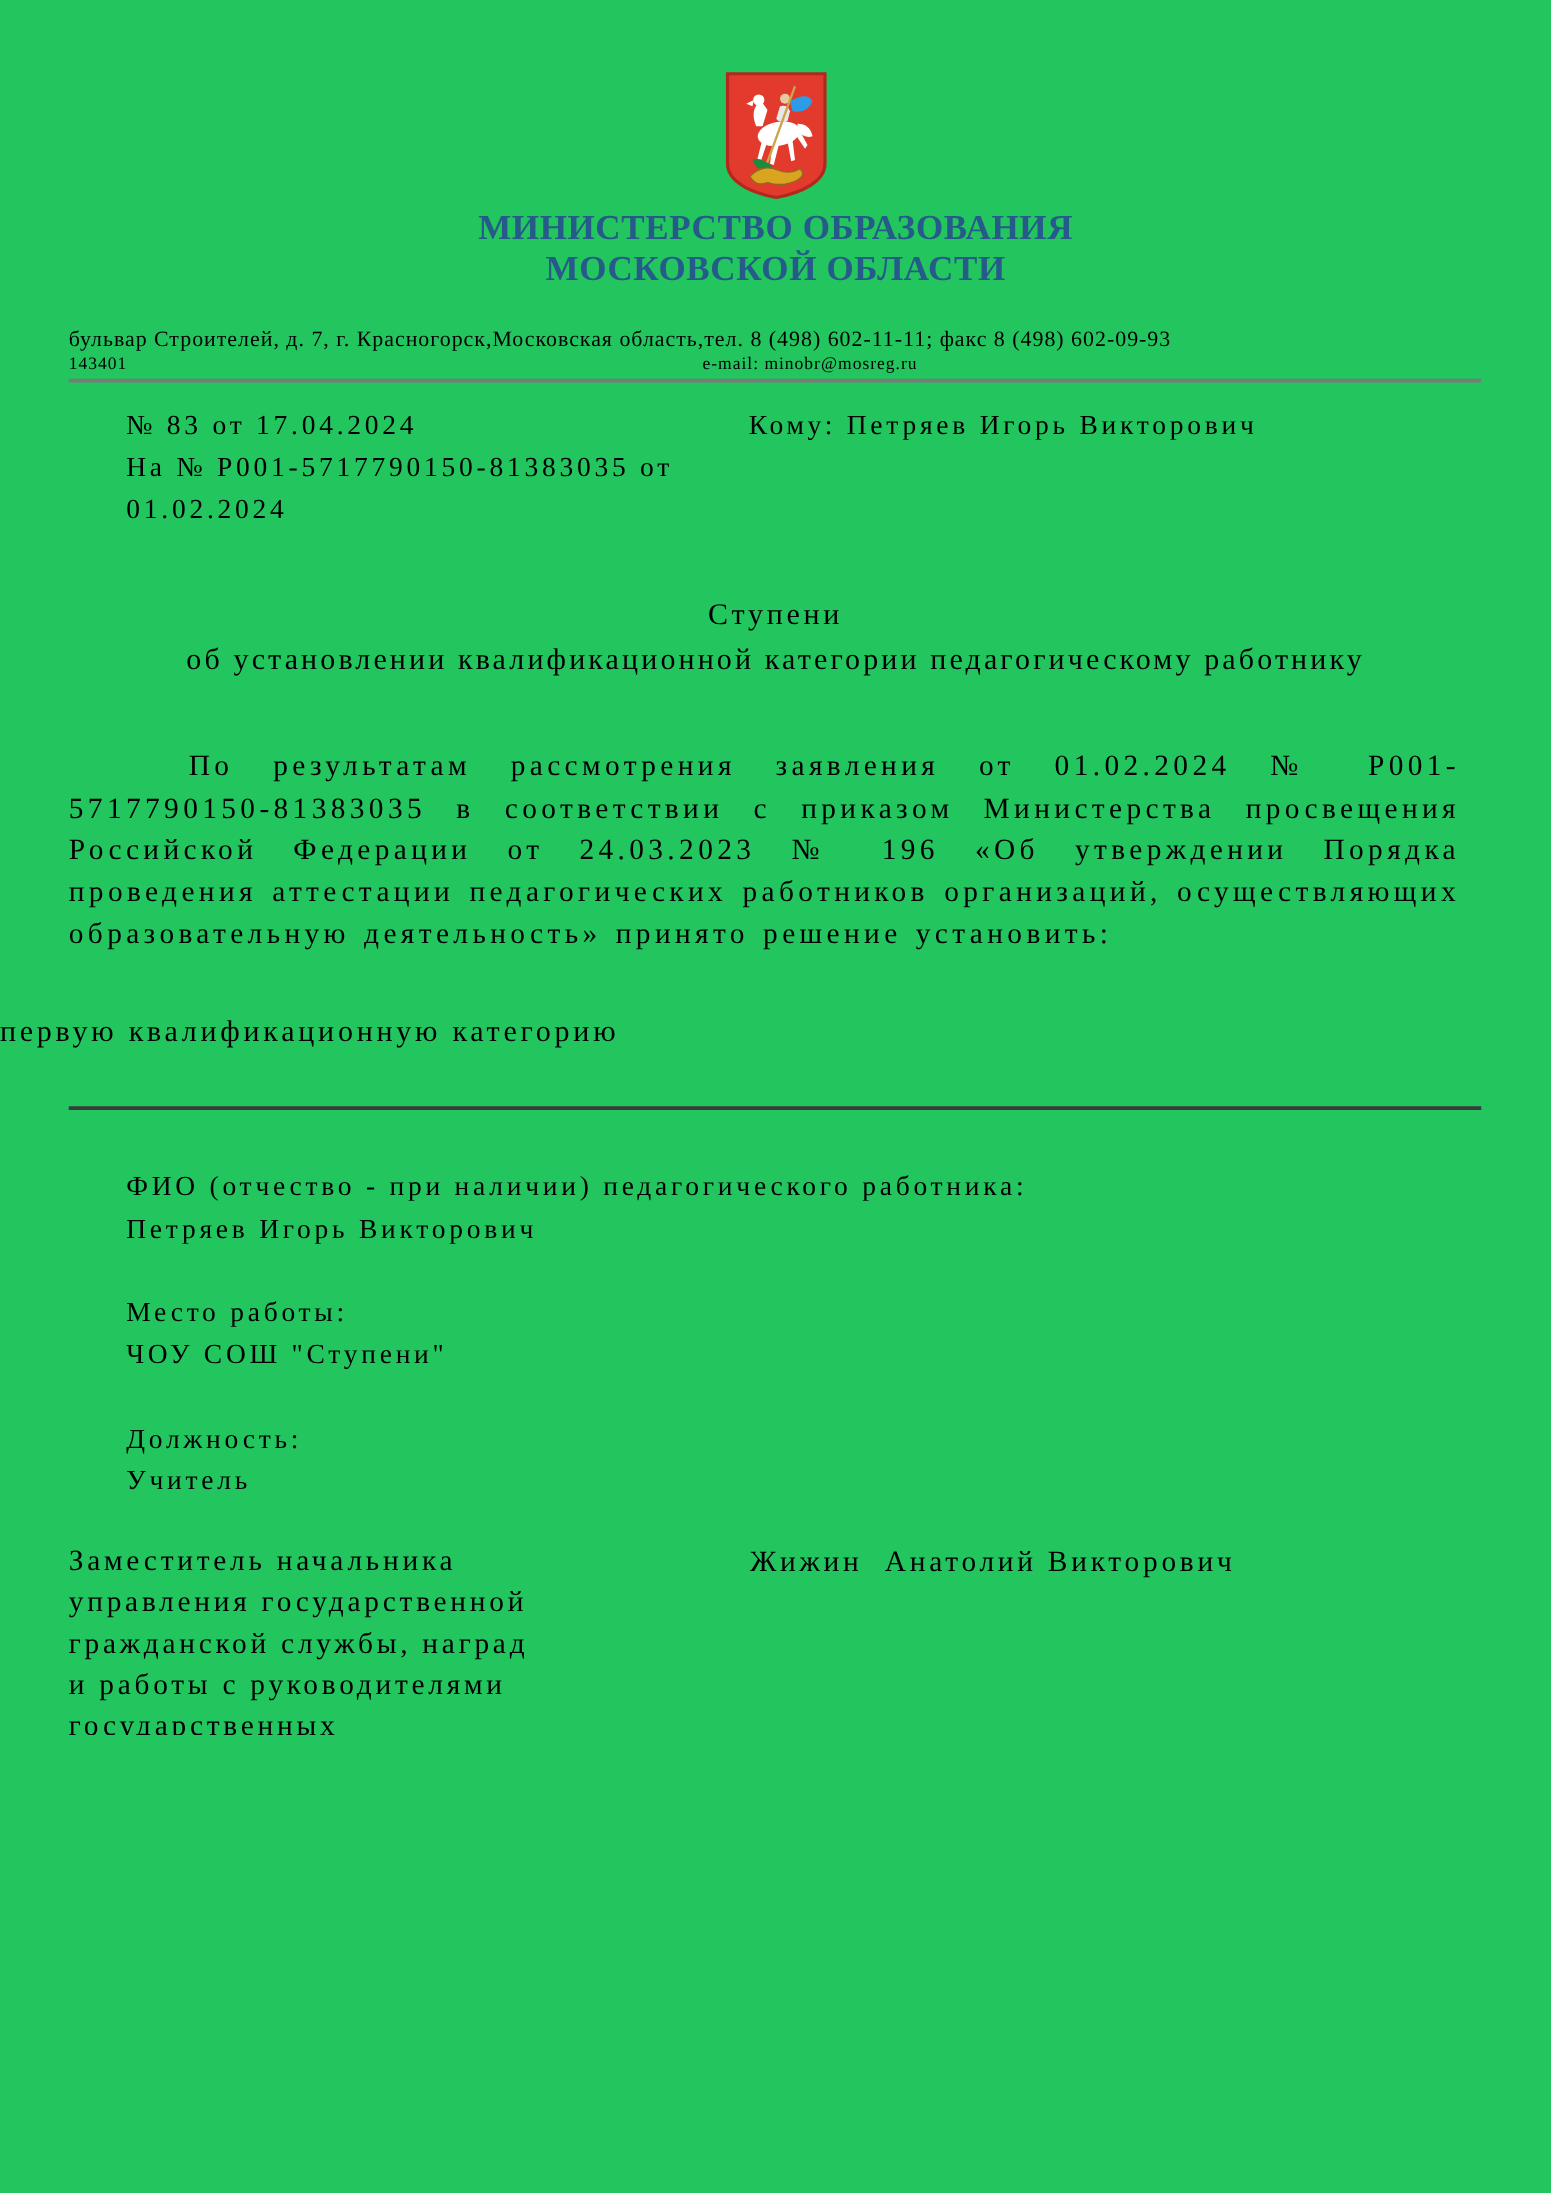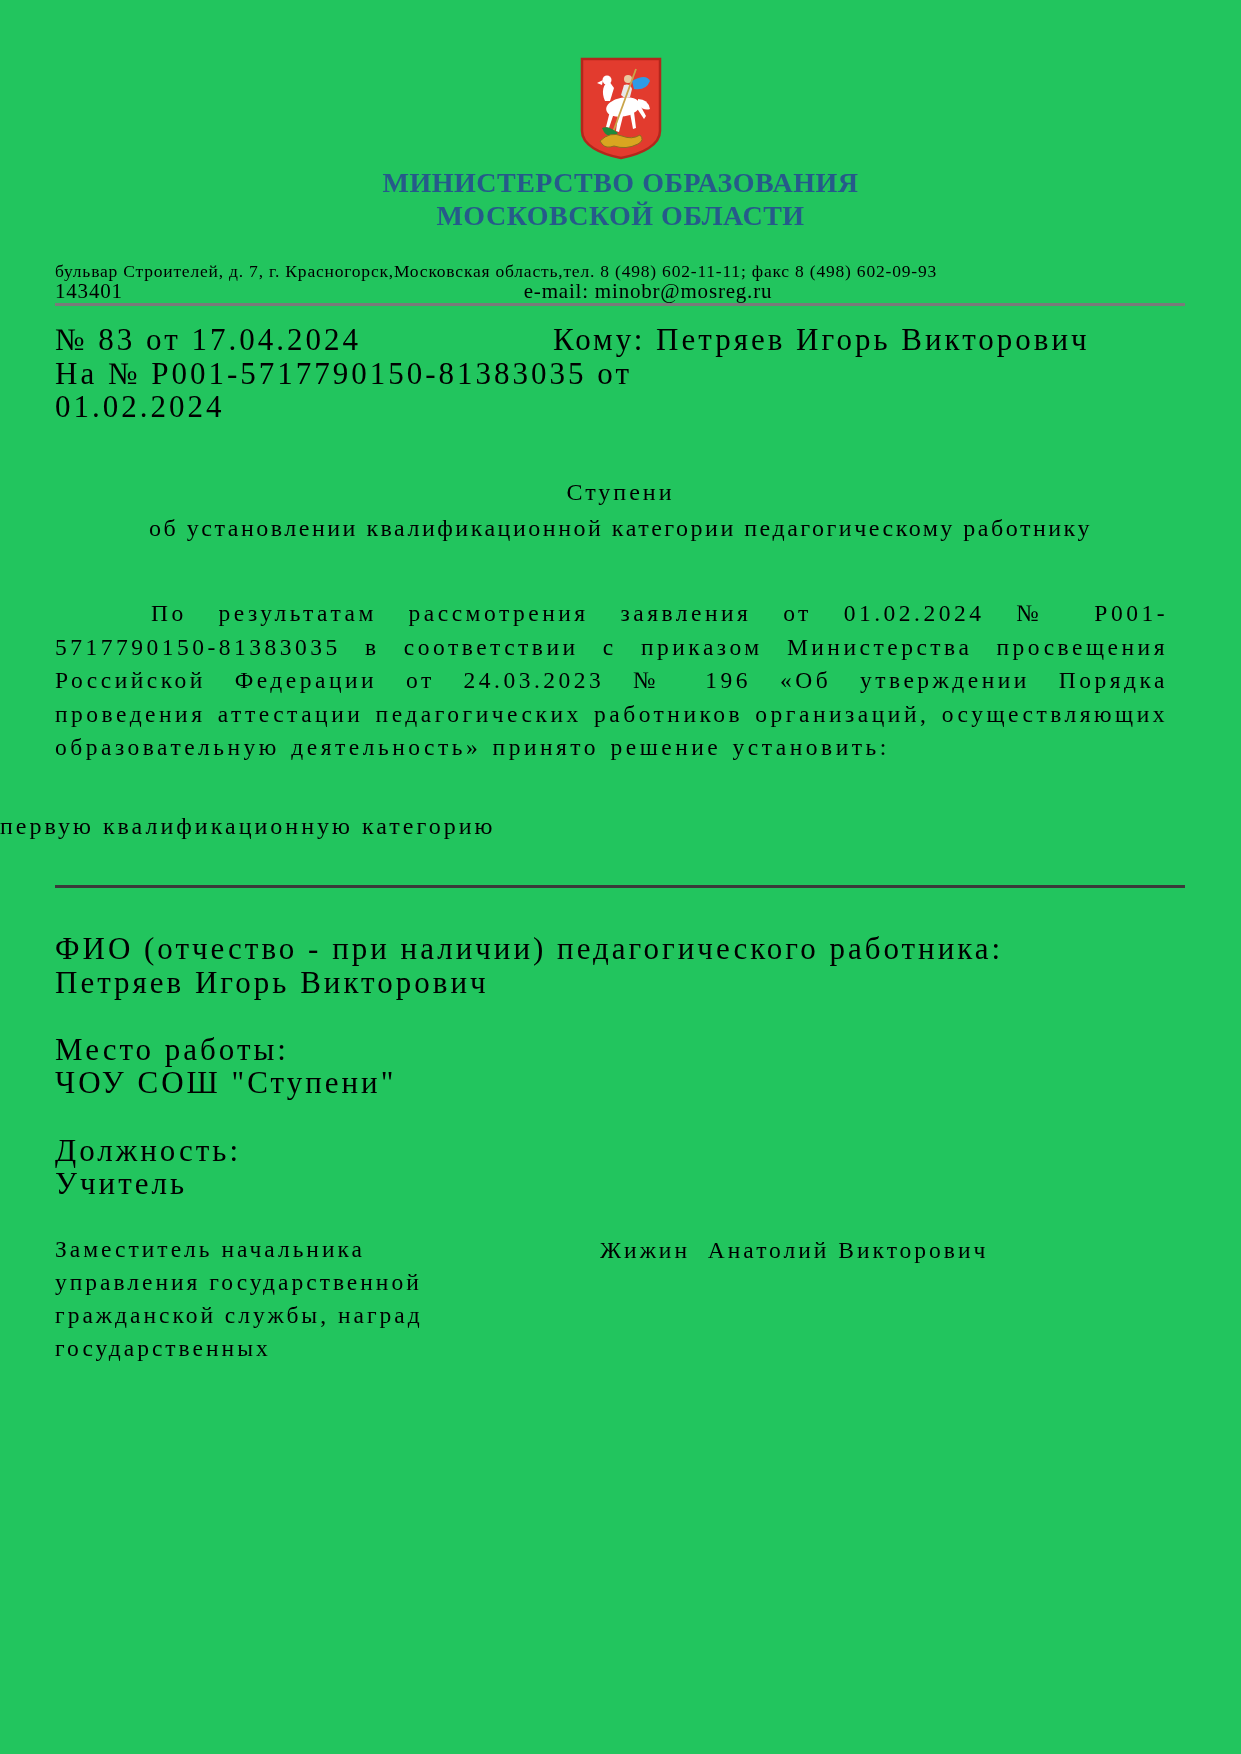--- a/index.html
+++ b/index.html
@@ -27,27 +27,27 @@
     position:absolute;top:166px;left:0;width:100%;
     text-align:center;font-weight:bold;font-size:28px;line-height:33px;
     color:var(--brand-blue);letter-spacing:0.5px;
   }
   .addr1{
     position:absolute;top:261px;left:55px;width:1130px;
     font-size:17.5px;line-height:21px;letter-spacing:0.8px;
   }
   .addr2{
     position:absolute;top:281px;left:55px;width:1130px;
-    font-size:21px;line-height:21px;letter-spacing:0.8px;
+    font-size:14px;line-height:21px;letter-spacing:0.8px;
   }
   .addr2 .email{position:absolute;left:calc(50% + 28px);transform:translateX(-50%);white-space:nowrap;}
   .rule{position:absolute;left:55px;width:1130px;}
   .rule-gray{top:303px;height:3px;background:var(--rule-gray);}
   .rule-dark{top:885px;height:3px;background:var(--rule-dark);}
-  .doc-text{font-size:31px;line-height:33.5px;letter-spacing:3px;}
+  .doc-text{font-size:22px;line-height:33.5px;letter-spacing:3px;margin-left:46px;}
   .ref1{position:absolute;top:323px;left:55px;}
   .ref2{position:absolute;top:356.5px;left:55px;}
   .ref3{position:absolute;top:390px;left:55px;}
   .recipient{position:absolute;top:323px;left:553px;}
   .title{position:absolute;top:479px;left:0;width:100%;text-align:center;font-size:24px;letter-spacing:3px;}
   .subtitle{position:absolute;top:515px;left:0;width:100%;text-align:center;font-size:24px;letter-spacing:2.5px;}
   .body-par{
     position:absolute;top:597px;left:55px;width:1113px;
     font-size:23.5px;line-height:33.5px;letter-spacing:3.5px;word-spacing:2px;
     text-align:justify;text-indent:96px;
@@ -123,17 +123,18 @@
   <div class="work-label doc-text">Место работы:</div>
   <div class="work-value doc-text">ЧОУ СОШ "Ступени"</div>
 
   <div class="pos-label doc-text">Должность:</div>
   <div class="pos-value doc-text">Учитель</div>
 
   <div class="sig-left">
     <div>Заместитель начальника</div>
     <div>управления государственной</div>
     <div>гражданской службы, наград</div>
+    <div>и работы с руководителями</div>
     <div>государственных</div>
   </div>
   <div class="sig-name">Жижин  Анатолий Викторович</div>
 
 </div>
 
 </body></html>

